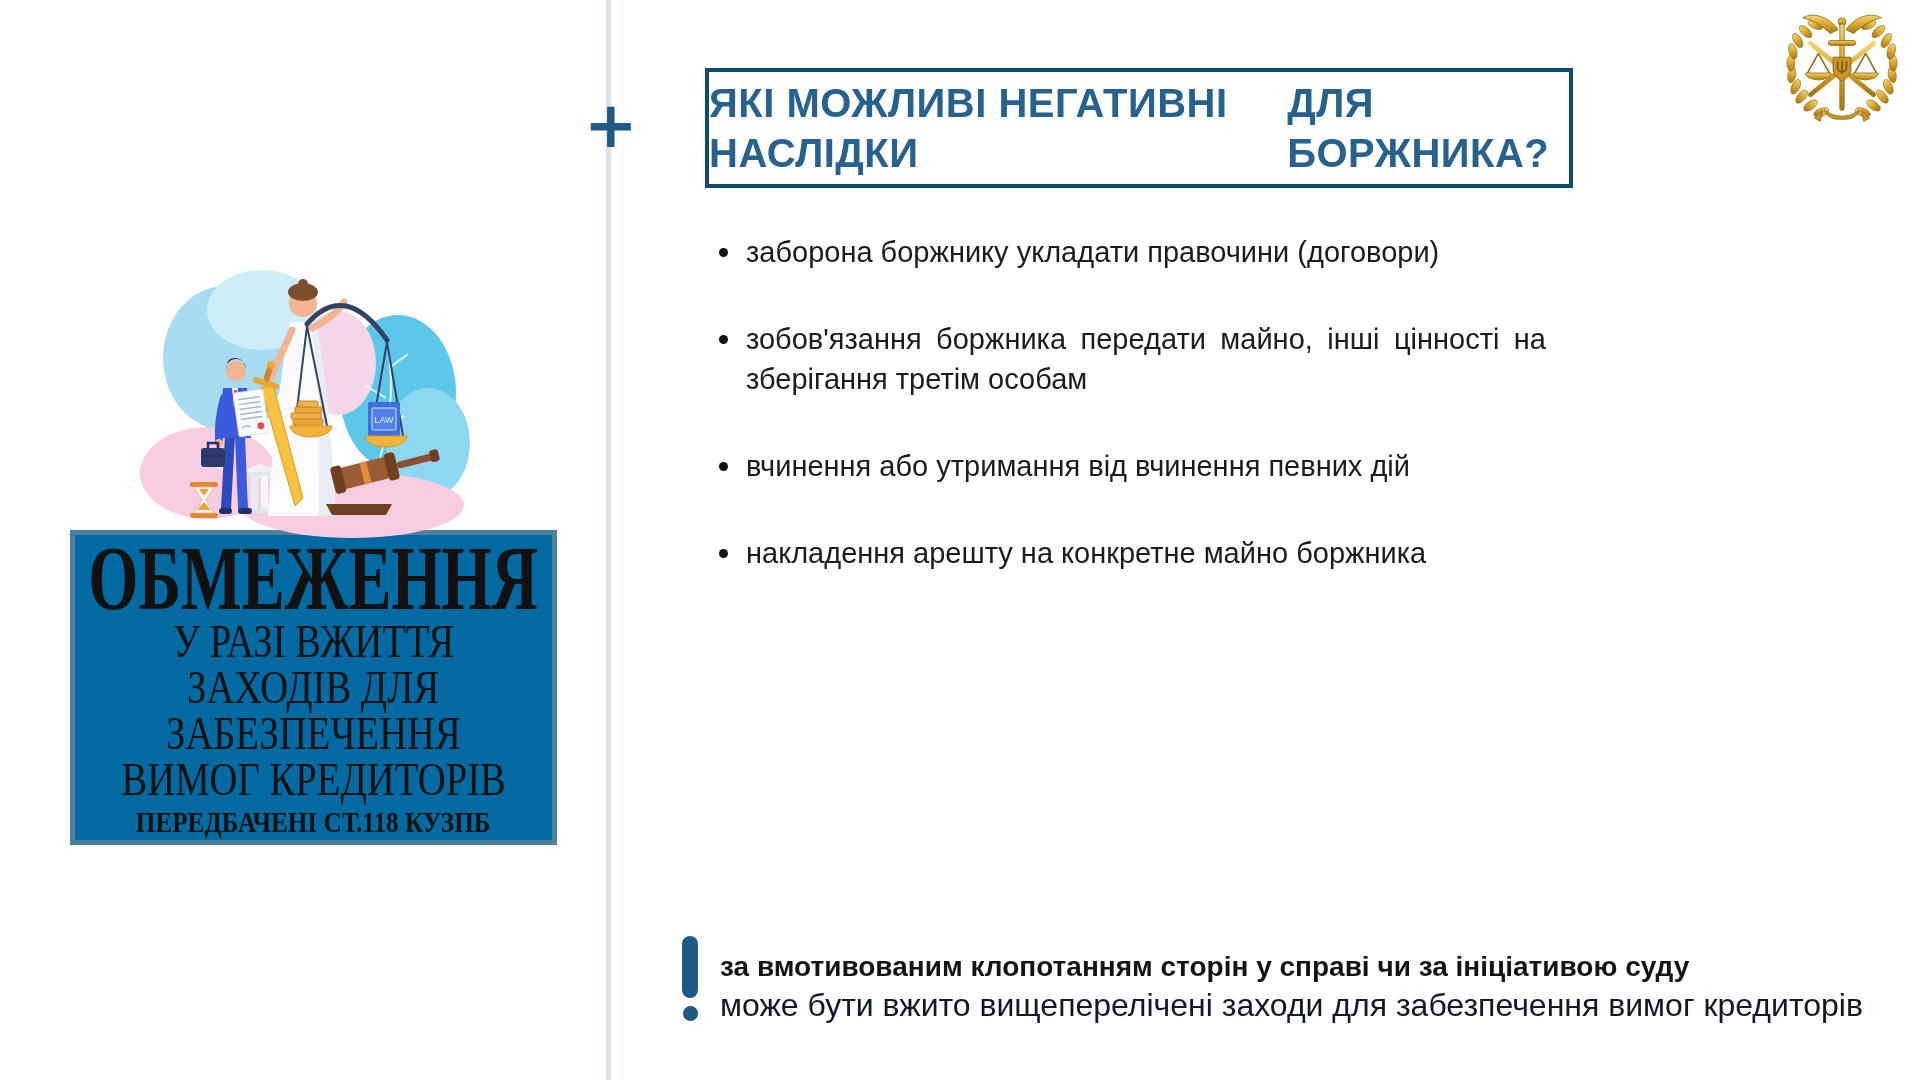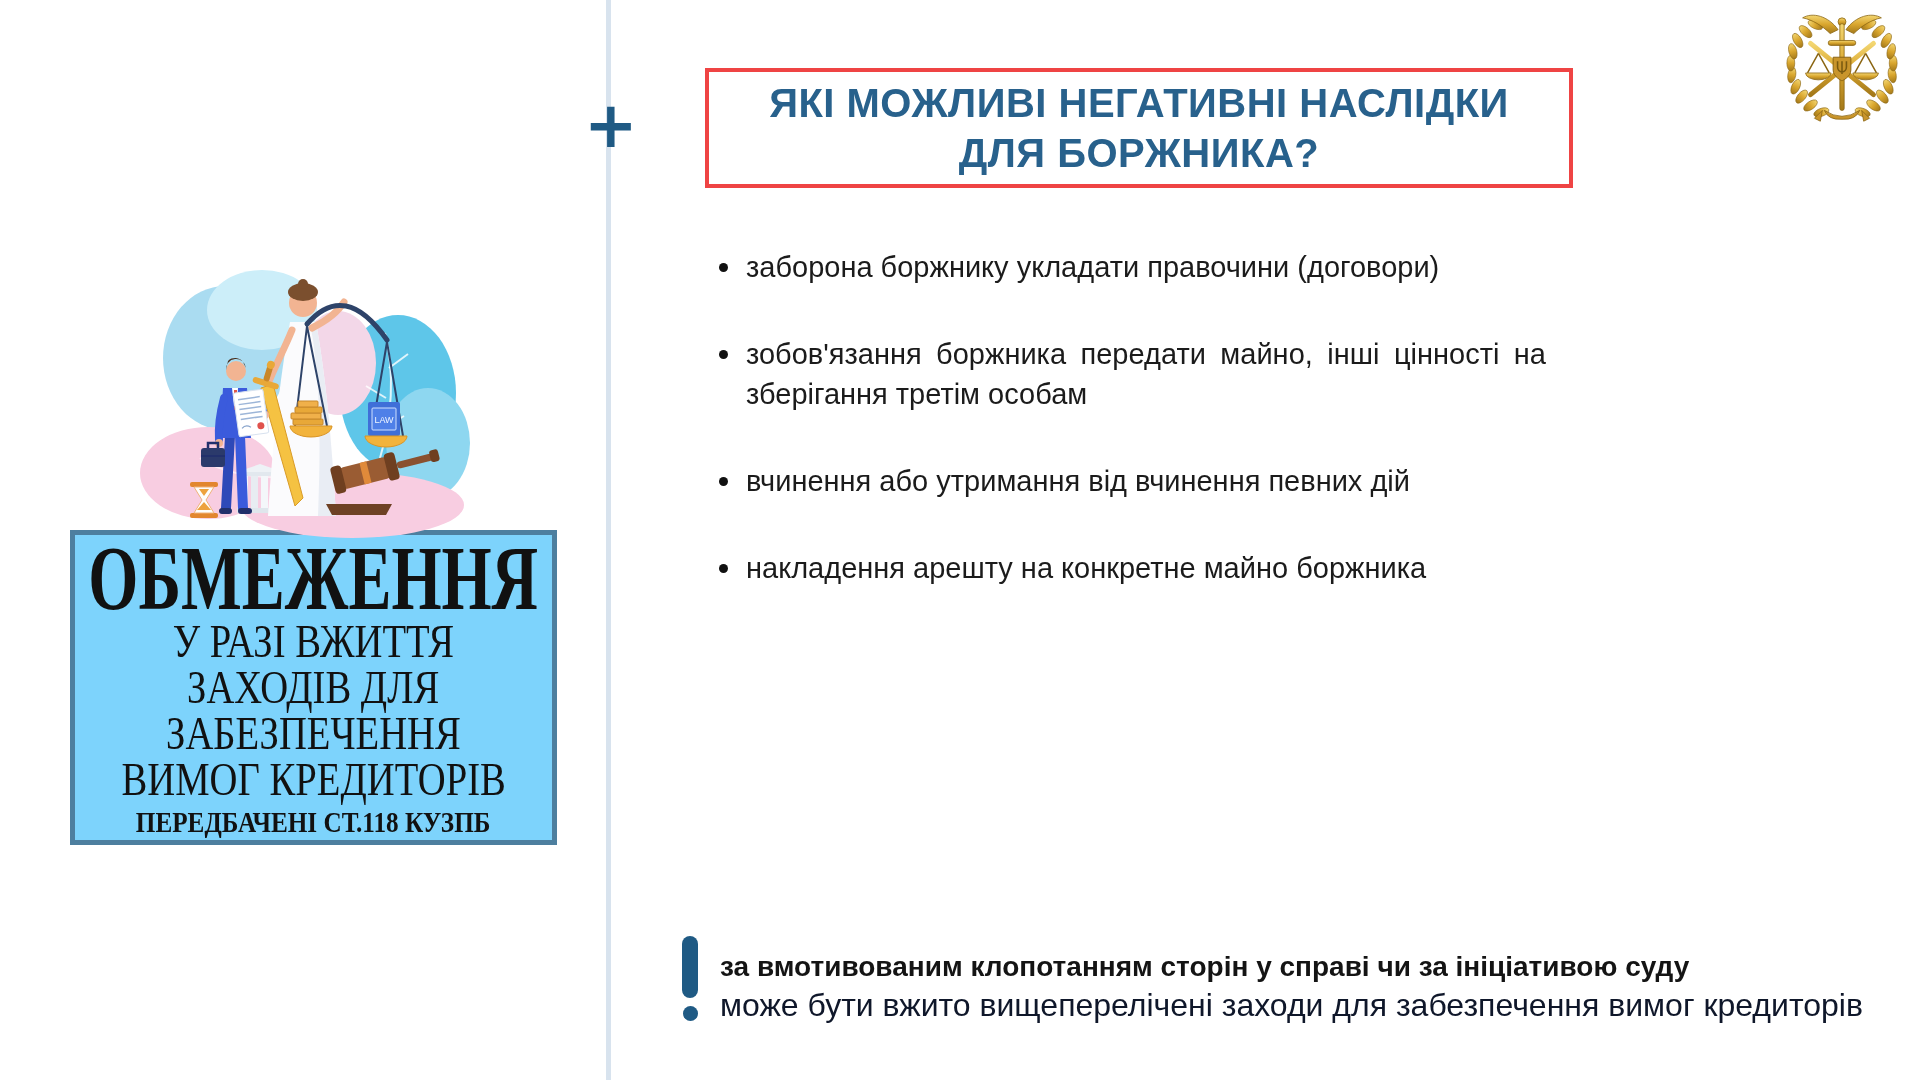--- a/index.html
+++ b/index.html
@@ -7,40 +7,40 @@
     width:1920px;height:1080px;position:relative;overflow:hidden;
     background:#ffffff;font-family:"Liberation Sans",sans-serif;
   }
   
   .divider-line{position:absolute;left:606px;top:0;width:5px;height:1080px;background:#d8e3ee;}
   .plus{position:absolute;left:584px;top:103px;width:48px;height:48px;
         color:#1f5a84;font-size:64px;font-weight:bold;line-height:44px;text-align:center;
         font-family:"DejaVu Sans",sans-serif;}
   
   .header-box{position:absolute;left:705px;top:68px;width:868px;height:120px;
-      border:4px solid #ef4444;box-sizing:border-box;background:#fff;
-      display:flex;flex-direction:column;align-items:center;justify-content:center;}
+      border:4px solid #0c4a6e;box-sizing:border-box;background:#fff;
+      display:flex;flex-direction:row;align-items:center;justify-content:center;}
   .header-box .hline{font-size:40px;font-weight:bold;color:#28618c;line-height:50px;letter-spacing:.5px;}
   
-  .bullet-list{position:absolute;left:719px;top:247px;margin:0;padding:0;list-style:none;}
+  .bullet-list{position:absolute;left:719px;top:232px;margin:0;padding:0;list-style:none;}
   .bullet-item{display:flex;margin:0 0 47px 0;}
   .dot{width:9px;height:9px;border-radius:50%;background:#111;margin:16px 18px 0 0;flex:none;}
   .btext{width:800px;font-size:29px;line-height:40px;color:#1b1b1b;margin:0;}
   .btext.j{text-align:justify;}
   
   .note{position:absolute;left:682px;top:936px;display:flex;}
   .excl{width:16px;flex:none;display:flex;flex-direction:column;align-items:center;}
   .excl-bar{width:16px;height:62px;border-radius:8px;background:#1f5a84;}
   .excl-dot{width:15px;height:15px;border-radius:50%;background:#1f5a84;margin-top:8px;}
   .note-text{margin-left:22px;padding-top:12px;}
   .note-bold{font-size:28px;font-weight:bold;color:#141414;line-height:38px;}
   .note-reg{font-size:32px;color:#0f172a;line-height:38px;}
   
   .left-box{position:absolute;left:70px;top:530px;width:487px;height:315px;
-      border:5px solid #4d7f9f;box-sizing:border-box;background:#7dd3fc;
+      border:5px solid #4d7f9f;box-sizing:border-box;background:#0369a1;
       display:flex;flex-direction:column;align-items:center;justify-content:center;
       font-family:"Liberation Serif",serif;color:#111;}
   .lb-title{font-size:92px;font-weight:bold;line-height:82px;white-space:nowrap;
       display:inline-block;transform:scaleX(.70);transform-origin:center;}
   .lb-line{font-size:46px;line-height:46px;white-space:nowrap;
       display:inline-block;transform:scaleX(.84);transform-origin:center;}
   .lb-sub{font-size:30px;font-weight:bold;line-height:34px;white-space:nowrap;
       display:inline-block;transform:scaleX(.84);transform-origin:center;margin-top:2px;}
   
   .illustration{position:absolute;left:140px;top:258px;}

